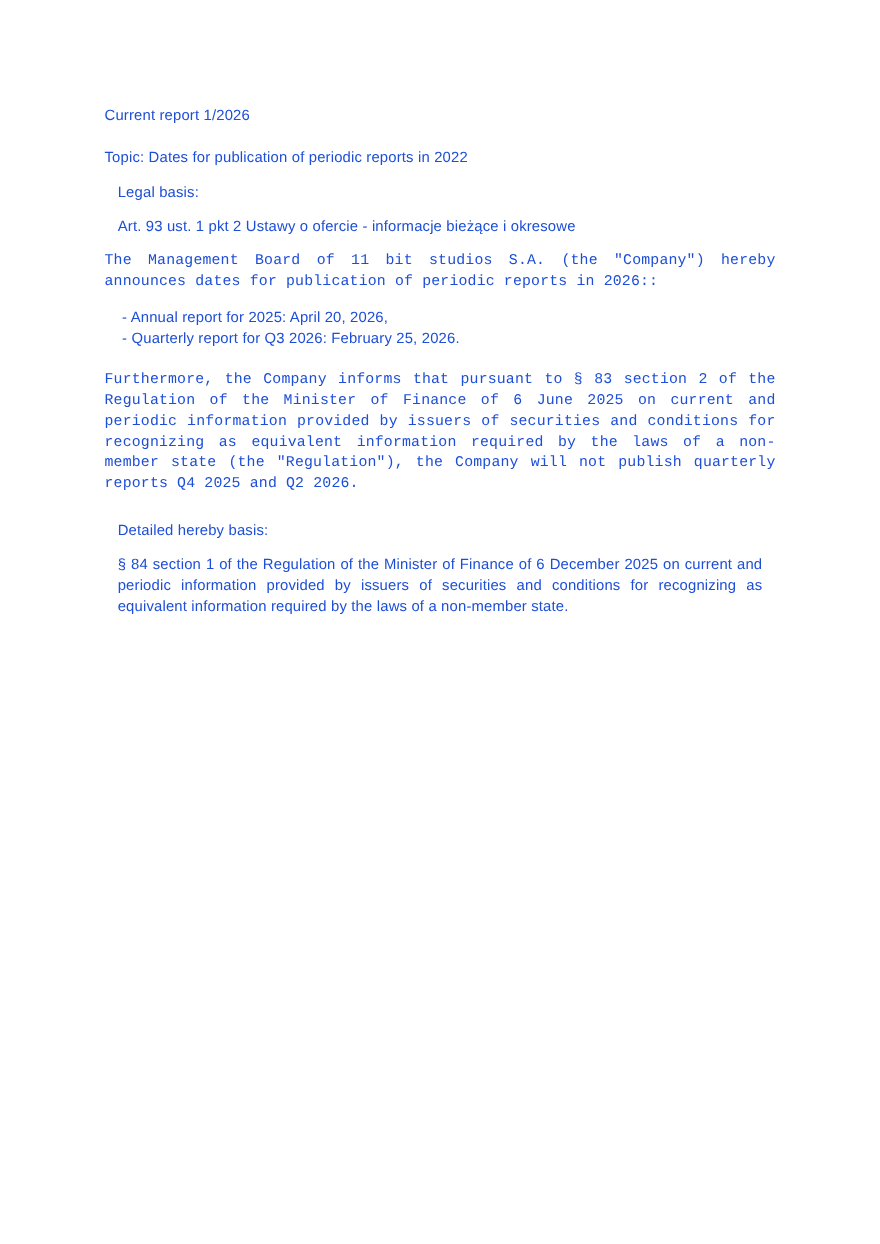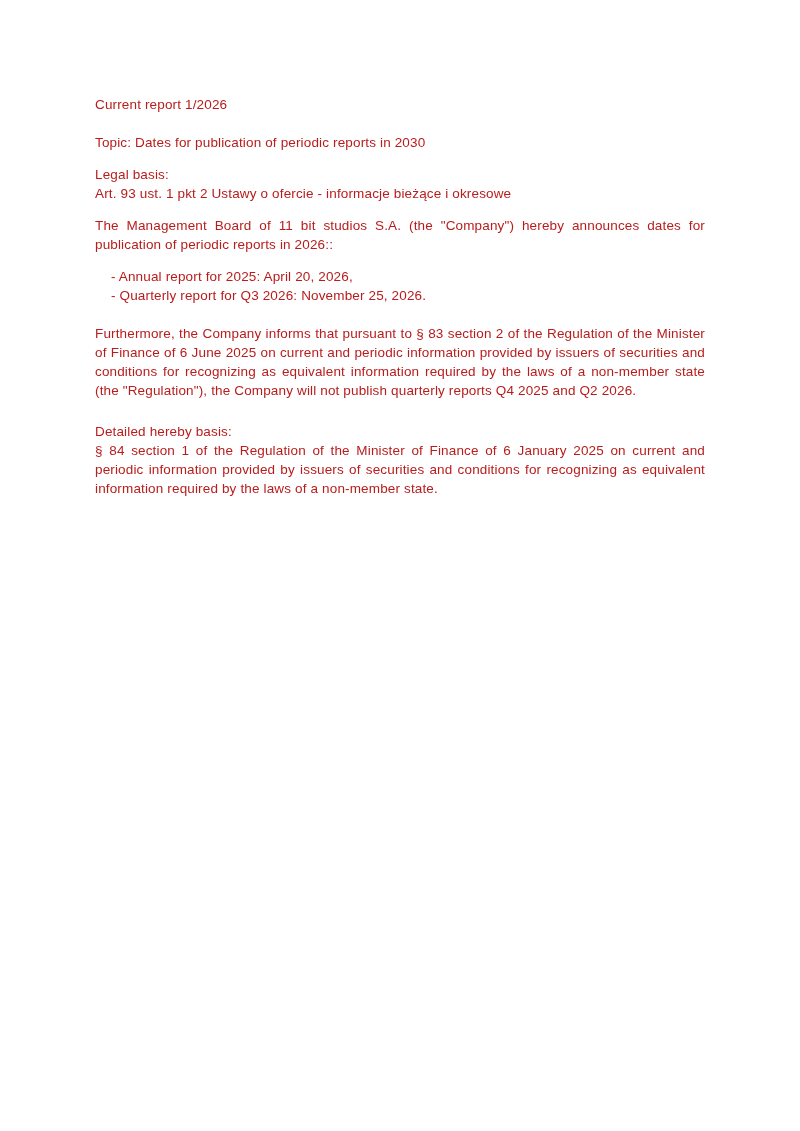--- a/index.html
+++ b/index.html
@@ -7,37 +7,38 @@
     padding: 0;
     background: #ffffff;
   }
   .page {
     position: relative;
     width: 800px;
     height: 1131px;
     background: #ffffff;
     box-sizing: border-box;
     padding: 95px 95px 0 95px;
-    color: #b91c1c;
+    color: #1d4ed8;
     font-family: "Liberation Sans", sans-serif;
     font-size: 13.5px;
     line-height: 19px;
     letter-spacing: 0.15px;
   }
   .para {
     margin: 0 0 13px 0;
   }
   .para.title {
     margin-bottom: 19px;
   }
   .para.justified {
     text-align: justify;
+    font-family: Liberation Mono, monospace;
   }
   .block-line {
-    margin: 0;
+    margin: 12px;
   }
   .dates-list {
     list-style: none;
     margin: 0 0 19px 16px;
     padding: 0;
   }
   .dates-list li {
     margin: 0;
     padding: 0;
   }
@@ -45,34 +46,34 @@
     margin-bottom: 22px;
   }
 </style>
 </head>
 <body>
 
 <div class="page">
 
   <p class="para title">Current report 1/2026</p>
 
-  <p class="para">Topic: Dates for publication of periodic reports in 2030</p>
+  <p class="para">Topic: Dates for publication of periodic reports in 2022</p>
 
   <div class="para">
     <p class="block-line">Legal basis:</p>
     <p class="block-line">Art. 93 ust. 1 pkt 2 Ustawy o ofercie - informacje bieżące i okresowe</p>
   </div>
 
   <p class="para justified">The Management Board of 11 bit studios S.A. (the "Company") hereby announces dates for publication of periodic reports in 2026::</p>
 
   <ul class="dates-list">
     <li>- Annual report for 2025: April 20, 2026,</li>
-    <li>- Quarterly report for Q3 2026: November 25, 2026.</li>
+    <li>- Quarterly report for Q3 2026: February 25, 2026.</li>
   </ul>
 
   <p class="para justified furthermore">Furthermore, the Company informs that pursuant to § 83 section 2 of the Regulation of the Minister of Finance of 6 June 2025 on current and periodic information provided by issuers of securities and conditions for recognizing as equivalent information required by the laws of a non-member state (the "Regulation"), the Company will not publish quarterly reports Q4 2025 and Q2 2026.</p>
 
   <div class="para">
     <p class="block-line">Detailed hereby basis:</p>
-    <p class="block-line justified" style="text-align: justify;">§ 84 section 1 of the Regulation of the Minister of Finance of 6 January 2025 on current and periodic information provided by issuers of securities and conditions for recognizing as equivalent information required by the laws of a non-member state.</p>
+    <p class="block-line justified" style="text-align: justify;">§ 84 section 1 of the Regulation of the Minister of Finance of 6 December 2025 on current and periodic information provided by issuers of securities and conditions for recognizing as equivalent information required by the laws of a non-member state.</p>
   </div>
 
 </div>
 
 </body></html>

